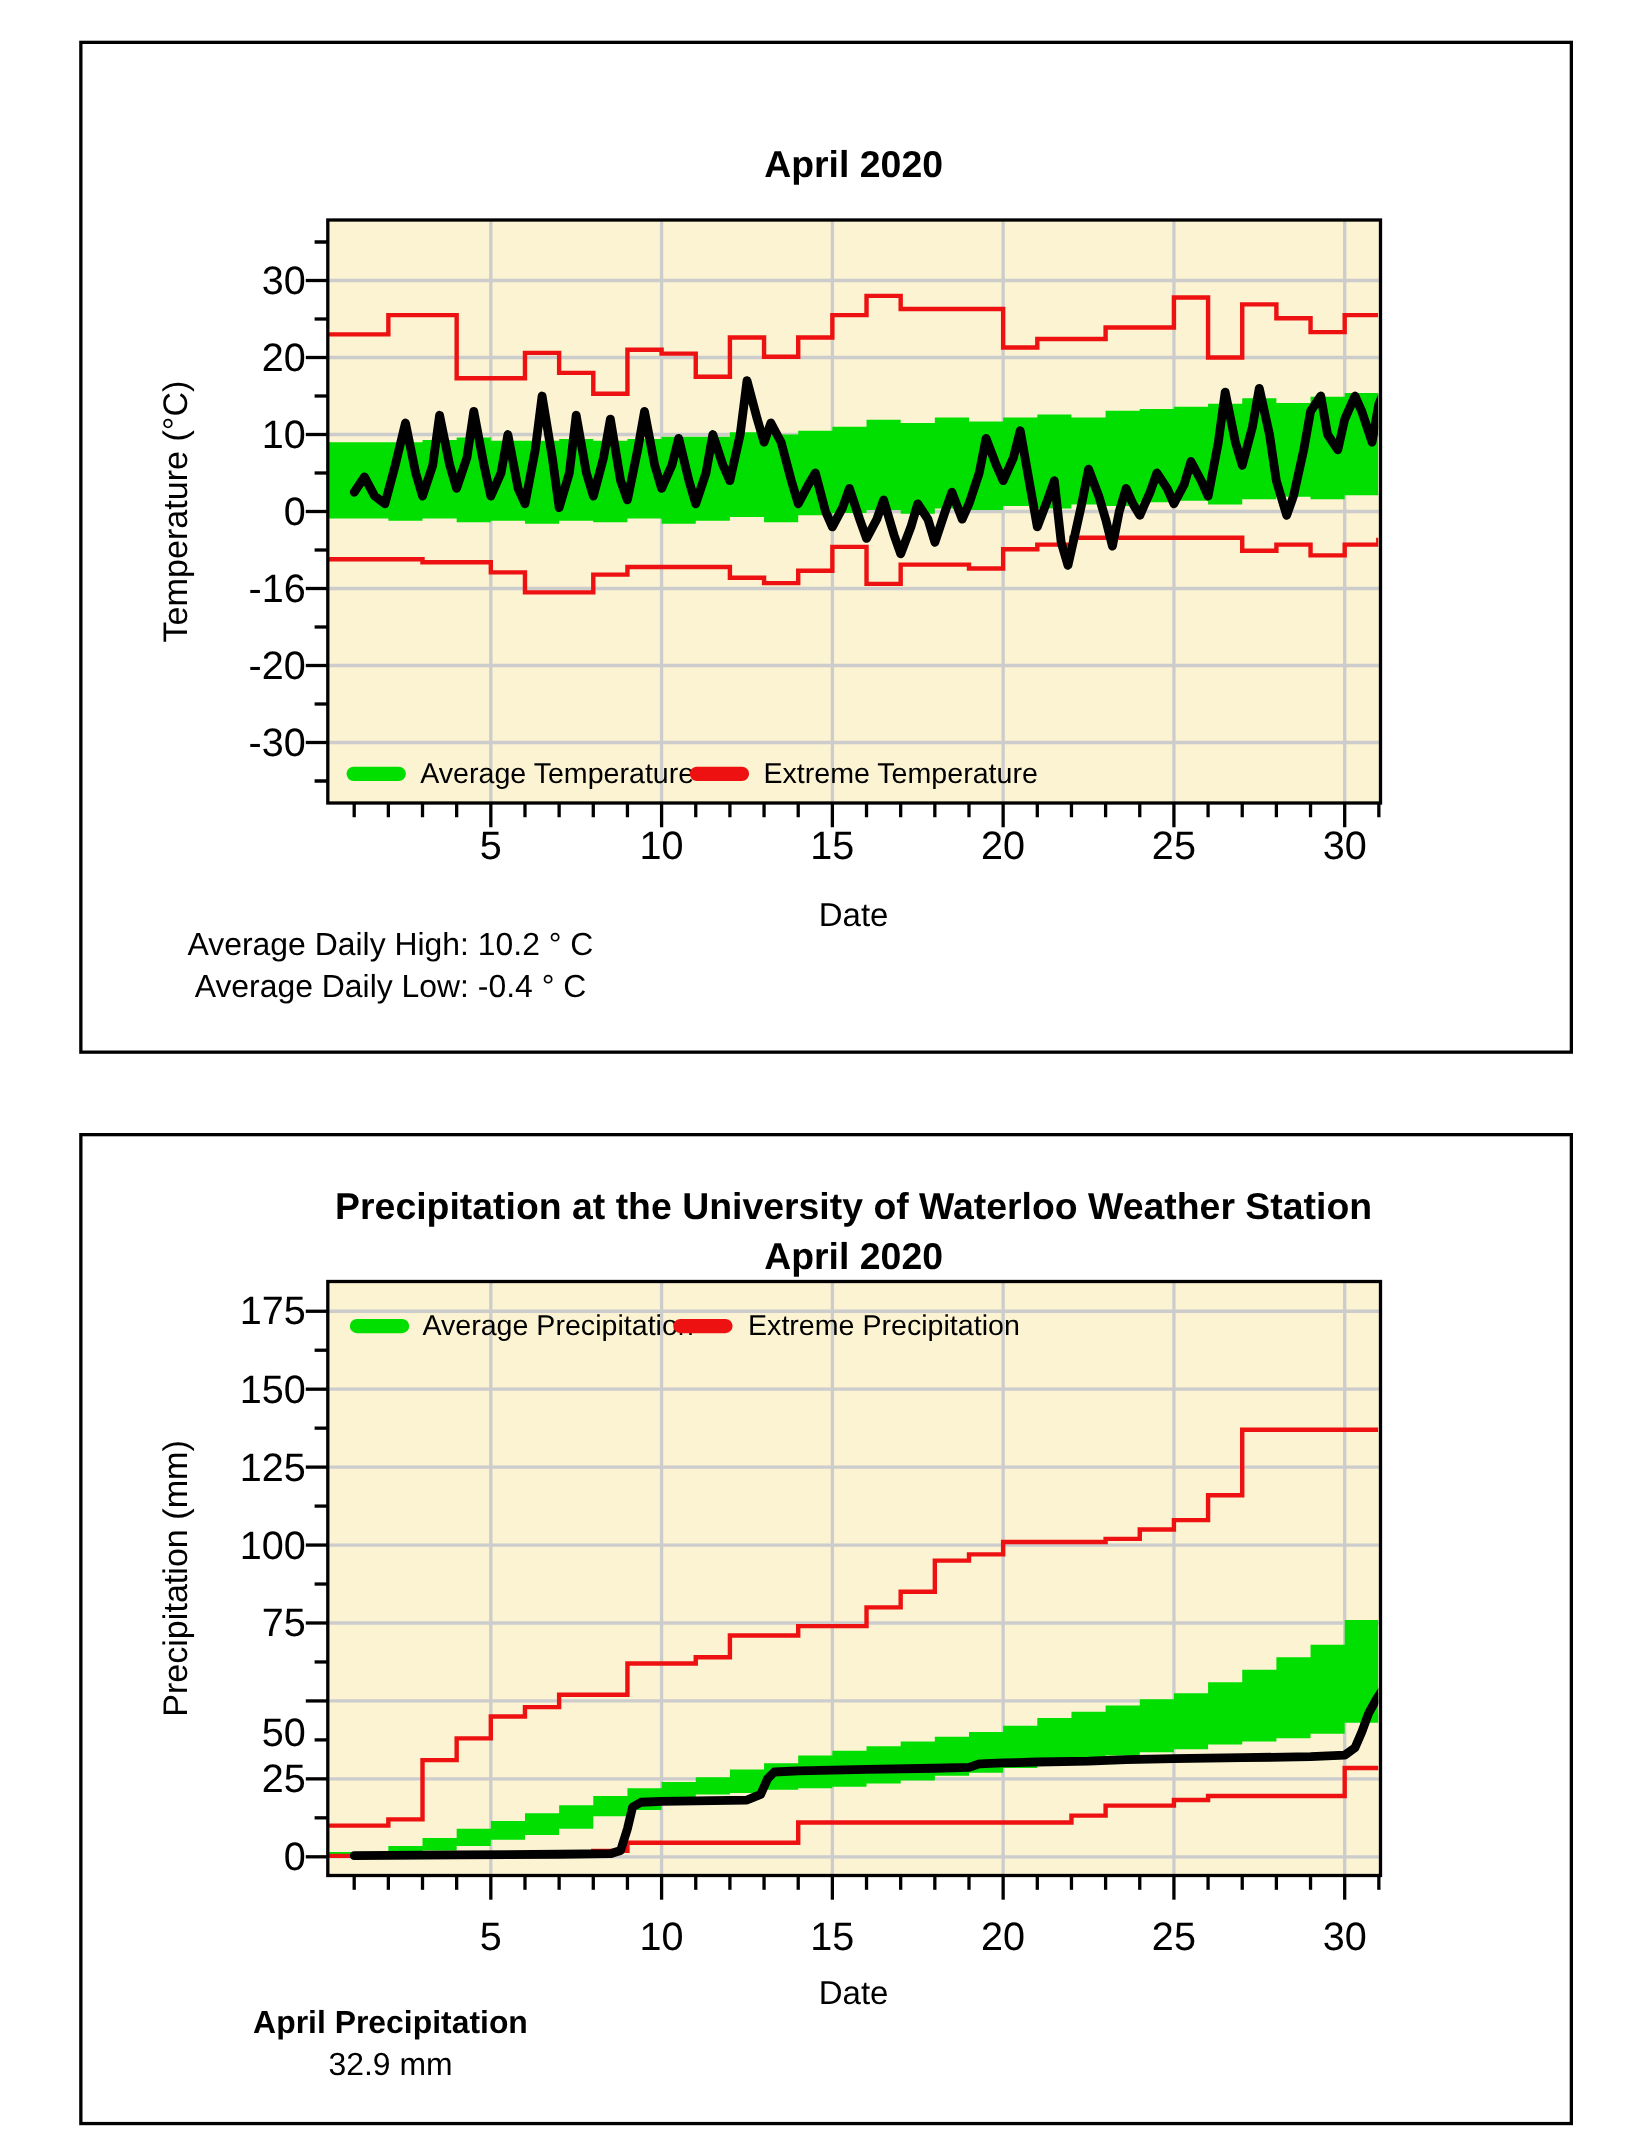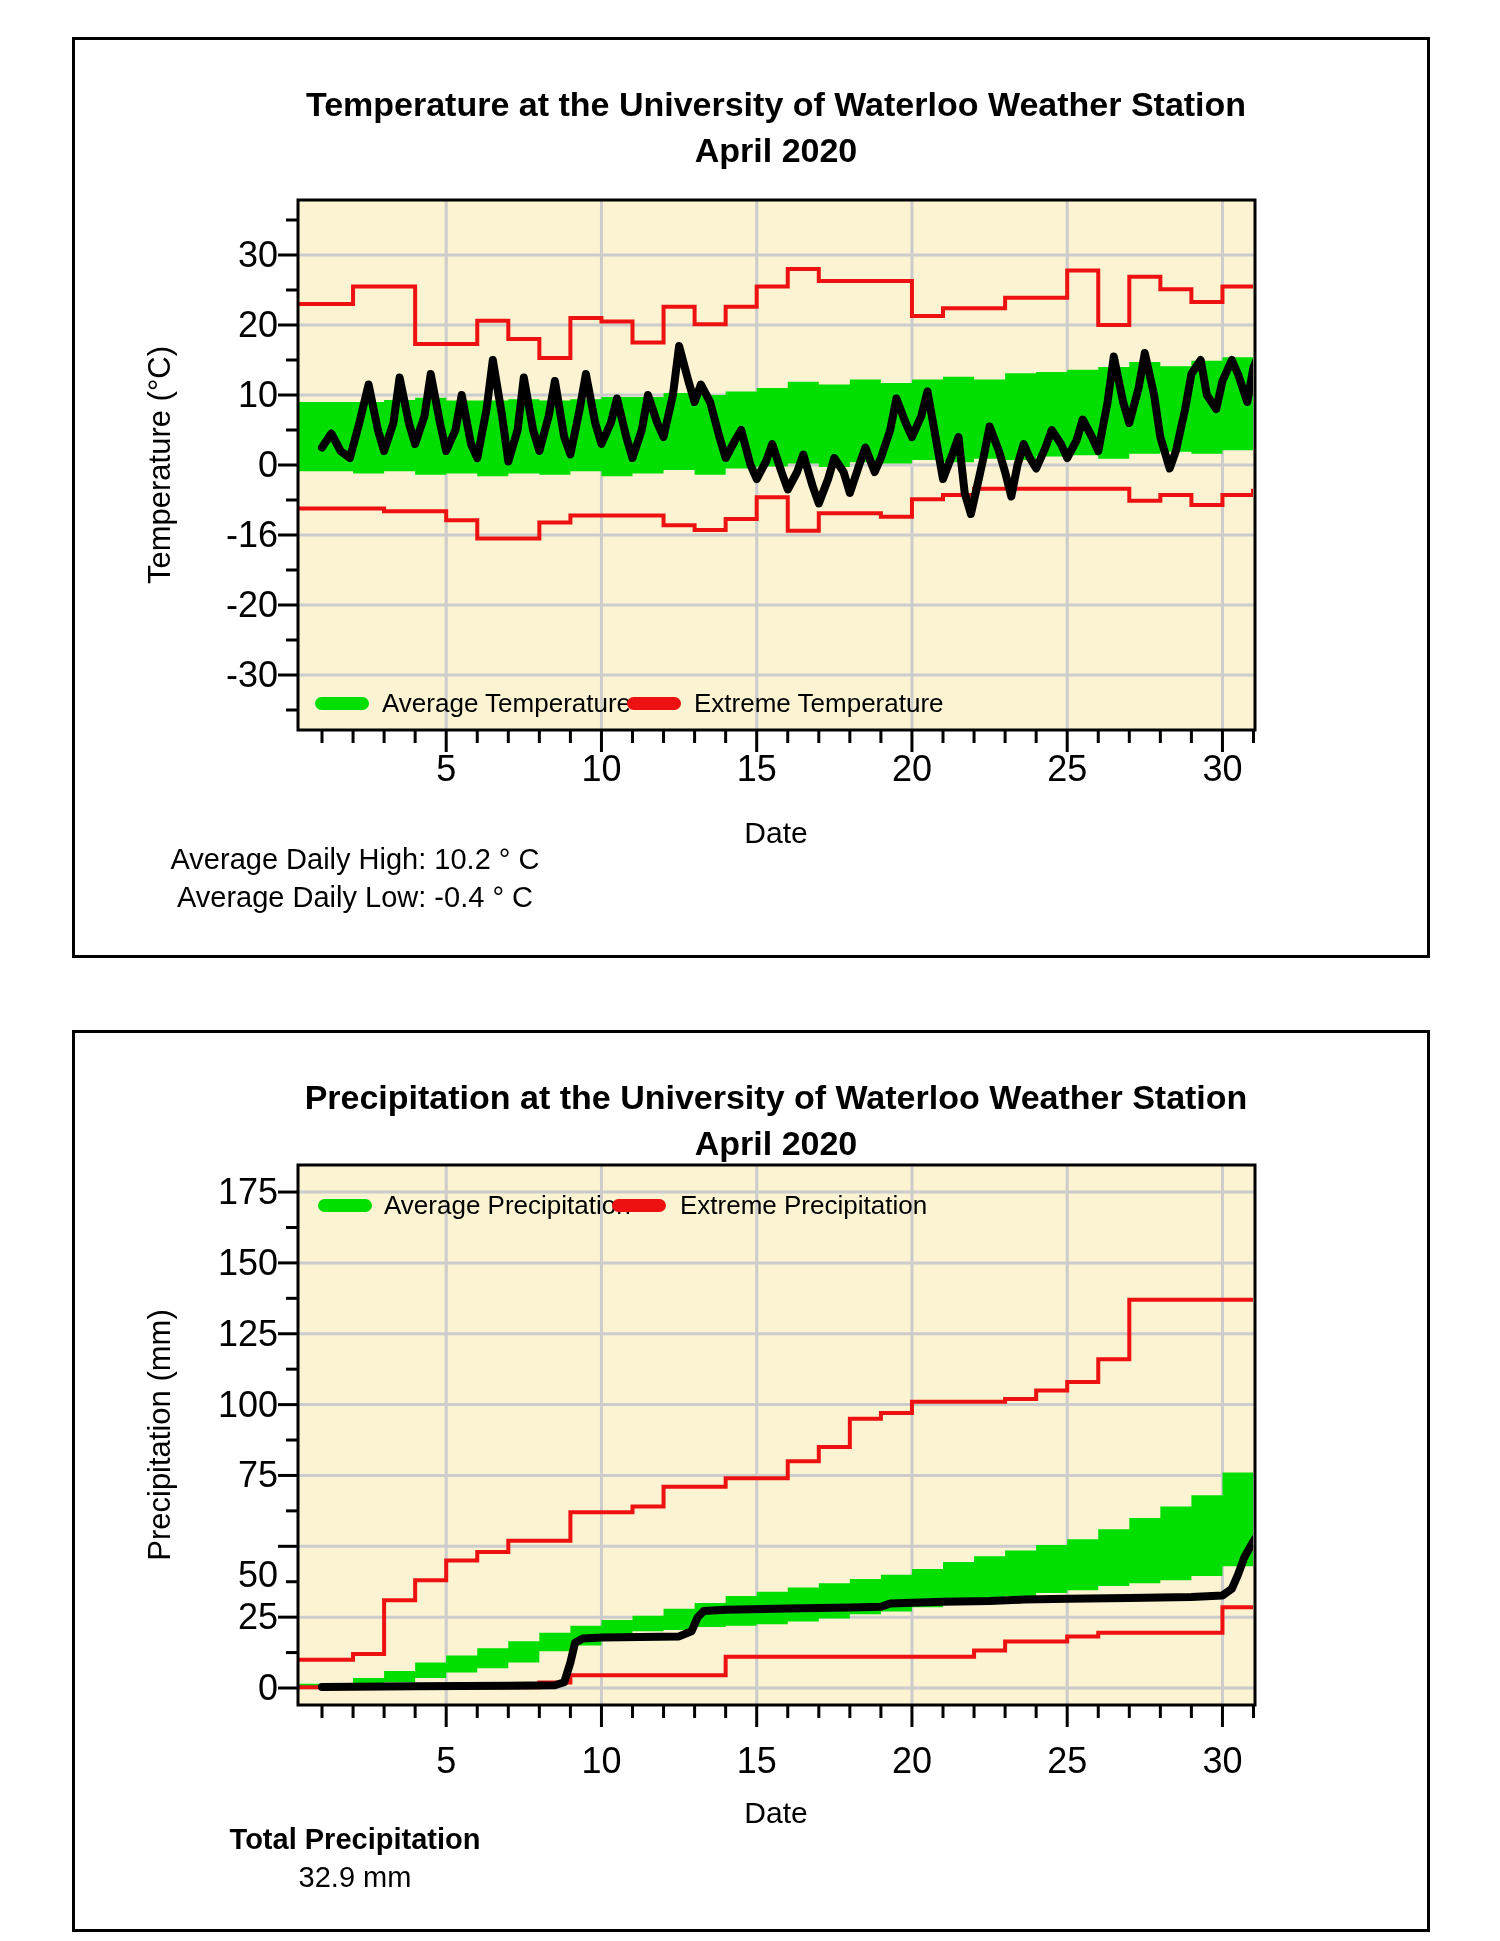--- a/index.html
+++ b/index.html
@@ -28,21 +28,20 @@
                  font-size:29px; line-height:38px; }
   .total-label { font-weight:bold; }
 </style>
 </head>
 <body>
 
 <div class="page">
 
   <div class="chart-box" id="box-temp"></div>
 
-  <div class="title" style="top:85px">Temperature at the University of Waterloo Weather Station</div>
   <div class="title" style="top:131px">April 2020</div>
 
   <svg id="svg-temp" style="left:270px; top:185px; width:1010px; height:600px" viewBox="270 185 1010 600" xmlns="http://www.w3.org/2000/svg">
       <defs>
         <clipPath id="clipT">
           <rect x="298" y="200" width="955" height="530"></rect>
         </clipPath>
       </defs>
       <rect x="298" y="200" width="957" height="530" fill="#FBF3D1"></rect>
       <line x1="298" y1="255" x2="1255" y2="255" stroke="#CCCCCC" stroke-width="3"></line>
@@ -209,21 +208,21 @@
 
   <div class="ytitle" style="top:1415px">Precipitation (mm)</div>
   <div class="xtitle" style="left:676px; top:1796px">Date</div>
 
   <div class="legend-swatch" style="left:318px; top:1199px; background:#00DF00"></div>
   <div class="legend-label" style="left:384px; top:1190px">Average Precipitation</div>
   <div class="legend-swatch" style="left:612px; top:1199px; background:#EE1111"></div>
   <div class="legend-label" style="left:680px; top:1190px">Extreme Precipitation</div>
 
   <div class="total-block">
-    <div class="total-label">Total Precipitation</div>
+    <div class="total-label">April Precipitation</div>
     <div>32.9 mm</div>
   </div>
 
 <div class="tick-label y-lab" style="left: 190px; top: 237px; width: 88px;">30</div>
     <div class="tick-label y-lab" style="left: 190px; top: 307px; width: 88px;">20</div>
     <div class="tick-label y-lab" style="left: 190px; top: 377px; width: 88px;">10</div>
     <div class="tick-label y-lab" style="left: 190px; top: 447px; width: 88px;">0</div>
     <div class="tick-label y-lab" style="left: 190px; top: 517px; width: 88px;">-16</div>
     <div class="tick-label y-lab" style="left: 190px; top: 587px; width: 88px;">-20</div>
     <div class="tick-label y-lab" style="left: 190px; top: 657px; width: 88px; text-align: right;">-30</div>

